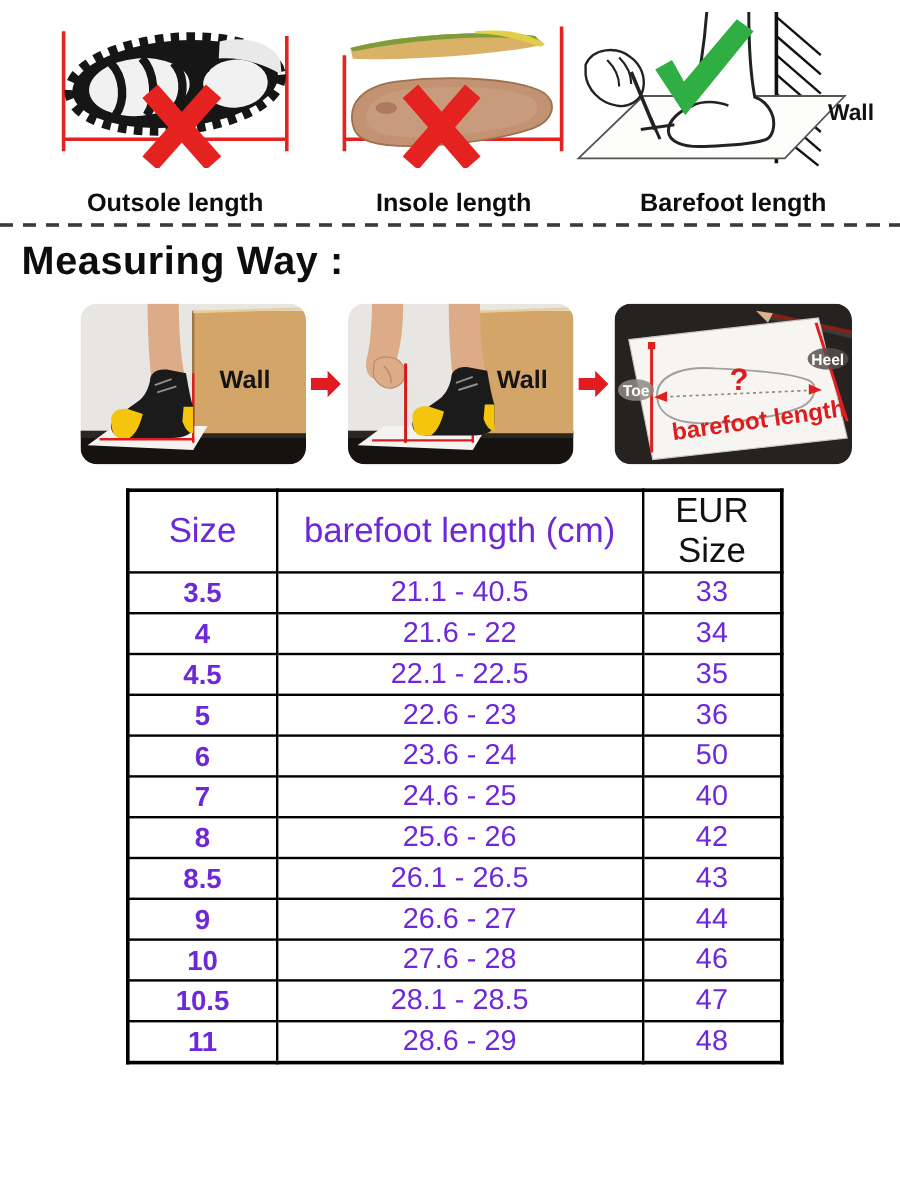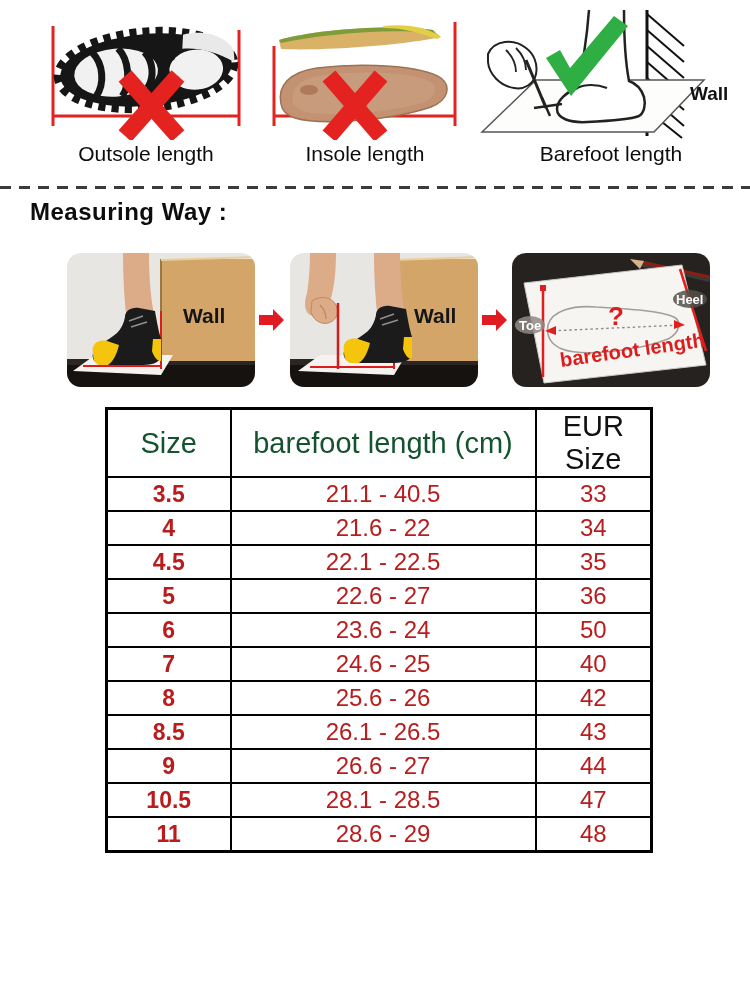--- a/index.html
+++ b/index.html
@@ -2,48 +2,48 @@
 <html><head>
 <meta charset="utf-8">
 <style>
   html,body{margin:0;padding:0;background:#fff;}
   .page{position:relative;width:750px;height:1000px;background:#ffffff;overflow:hidden;
         font-family:"Liberation Sans", sans-serif;color:#111;}
   svg{font-family:"Liberation Sans", sans-serif;display:block;}
 
   
   .panel{position:absolute;display:flex;flex-direction:column;align-items:center;}
-  .panel-label{font-weight:normal;font-size:21px;color:#0d0d0d;text-align:center;margin-top:2px;white-space:nowrap;}
+  .panel-label{font-weight:bold;font-size:21px;color:#0d0d0d;text-align:center;margin-top:18px;white-space:nowrap;}
   #panel-outsole{left:40px;top:12px;width:212px;}
-  #panel-insole{left:263px;top:12px;width:204px;}
+  #panel-insole{left:276px;top:12px;width:204px;}
   #panel-barefoot{left:472px;top:8px;width:278px;}
 
   
   .divider{position:absolute;left:0;top:186px;width:750px;height:3px;
            background:repeating-linear-gradient(90deg,#3b3b3b 0 11px,transparent 11px 19px);}
 
   
-  .heading{position:absolute;left:30px;top:198px;font-size:24px;font-weight:bold;color:#0d0d0d;letter-spacing:.5px;text-align:center;}
+  .heading{position:absolute;left:18px;top:198px;font-size:33px;font-weight:bold;color:#0d0d0d;letter-spacing:.5px;text-align:center;}
 
   
   .photo{position:absolute;border-radius:14px;overflow:hidden;}
   #photo-1{left:67px;top:253px;width:188px;height:134px;}
   #photo-2{left:290px;top:253px;width:188px;height:134px;}
   #photo-3{left:512px;top:253px;width:198px;height:134px;}
   .arrow{position:absolute;width:26px;height:24px;}
   #arrow-1{left:259px;top:308px;}
   #arrow-2{left:482px;top:308px;}
 
   
   .size-table{position:absolute;left:105px;top:407px;width:545px;border-collapse:collapse;
               table-layout:fixed;border:3px solid #000;}
   .size-table th,.size-table td{border:2px solid #000;text-align:center;vertical-align:middle;padding:0;}
   .size-table th{height:36px;font-size:29px;font-weight:normal;}
-  .size-table th.red{color:#14532d;}
-  .size-table td{height:32px;font-size:24px;color:#b91c1c;margin-left:28px;}
+  .size-table th.red{color:#6d28d9;}
+  .size-table td{height:32px;font-size:24px;color:#6d28d9;margin-left:28px;}
   .size-table td.size-col{font-weight:bold;font-size:23px;}
 </style>
 </head>
 <body>
 
 <div class="page">
 
   <div class="panel" id="panel-outsole">
     <svg width="212" height="128" viewBox="0 0 212 128">
       <g stroke="#e42220" stroke-width="3">
@@ -254,21 +254,21 @@
         </tr>
 
         <tr>
           <td class="size-col">4.5</td>
           <td>22.1 - 22.5</td>
           <td>35</td>
         </tr>
 
         <tr>
           <td class="size-col">5</td>
-          <td>22.6 - 27</td>
+          <td>22.6 - 23</td>
           <td>36</td>
         </tr>
 
 
         <tr>
           <td class="size-col">6</td>
           <td>23.6 - 24</td>
           <td>50</td>
         </tr>
 
@@ -292,20 +292,25 @@
           <td>43</td>
         </tr>
 
         <tr>
           <td class="size-col">9</td>
           <td>26.6 - 27</td>
           <td>44</td>
         </tr>
 
 
+        <tr>
+          <td class="size-col">10</td>
+          <td>27.6 - 28</td>
+          <td>46</td>
+        </tr>
 
         <tr>
           <td class="size-col">10.5</td>
           <td>28.1 - 28.5</td>
           <td>47</td>
         </tr>
 
         <tr>
           <td class="size-col">11</td>
           <td>28.6 - 29</td>

